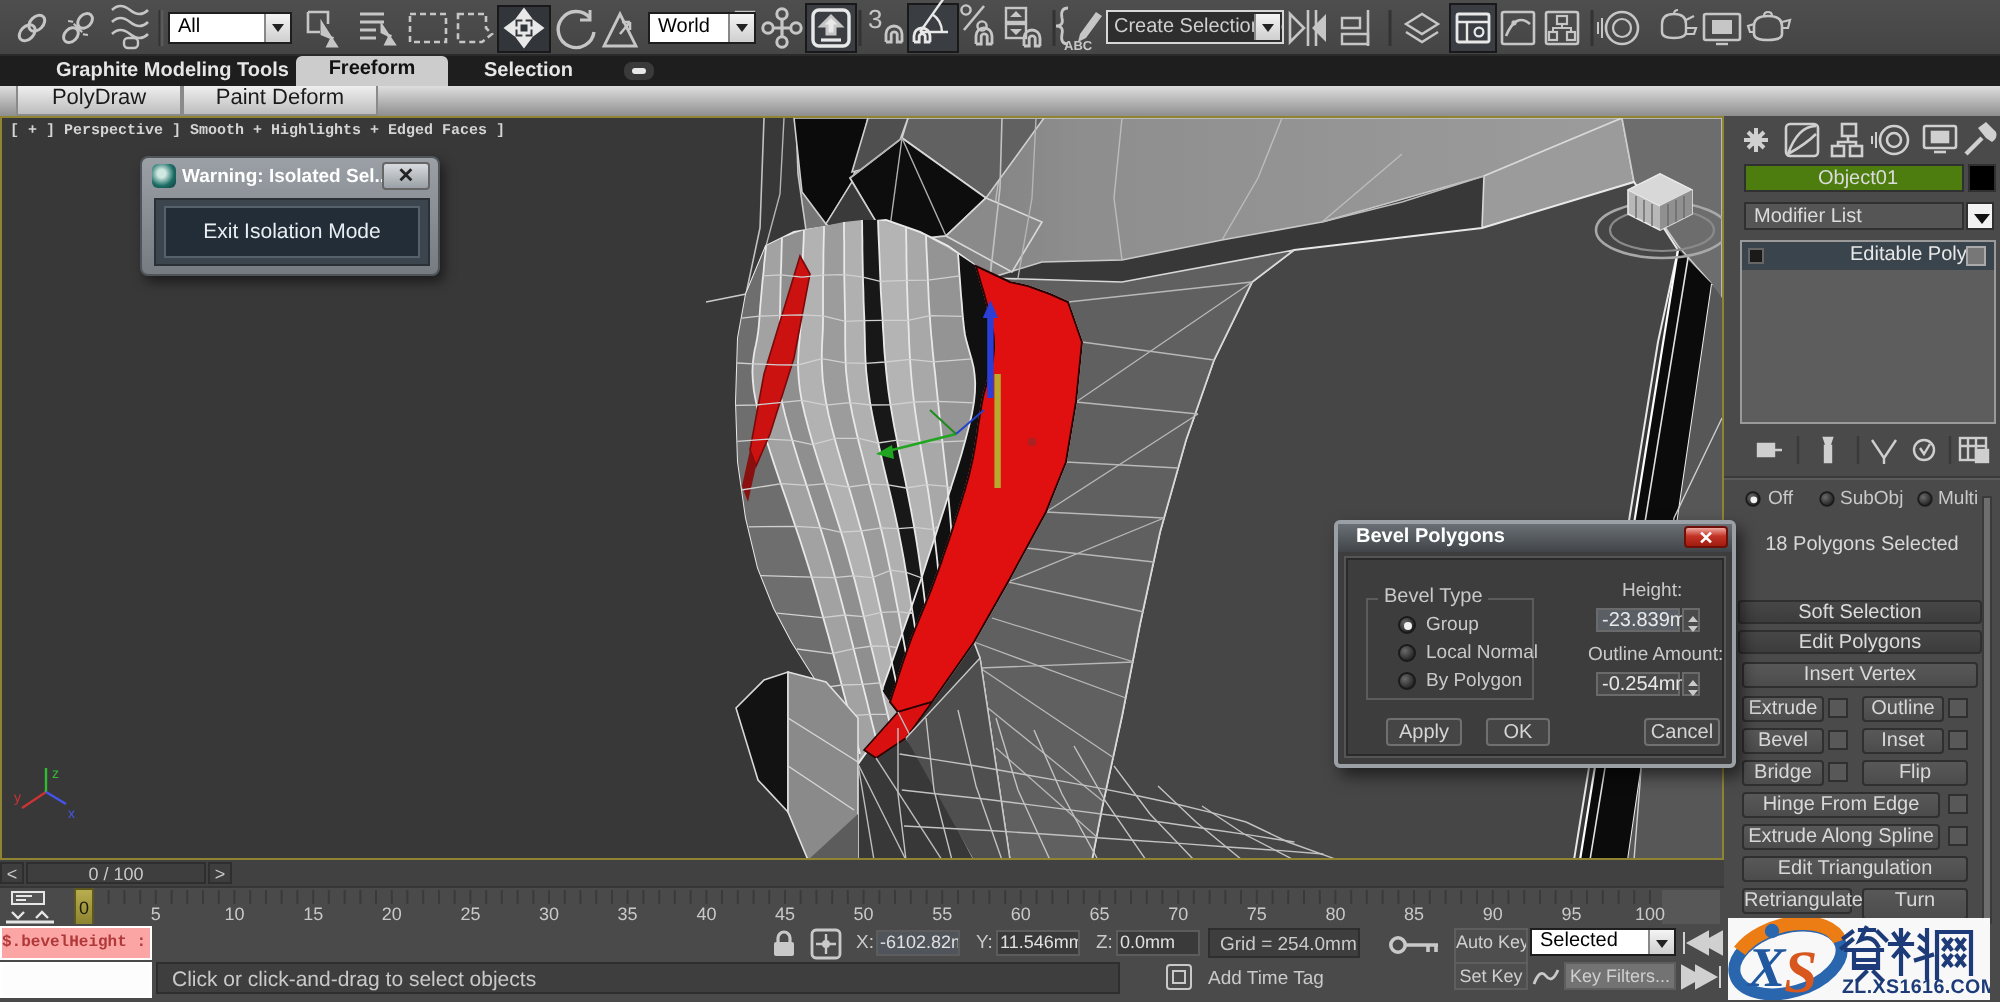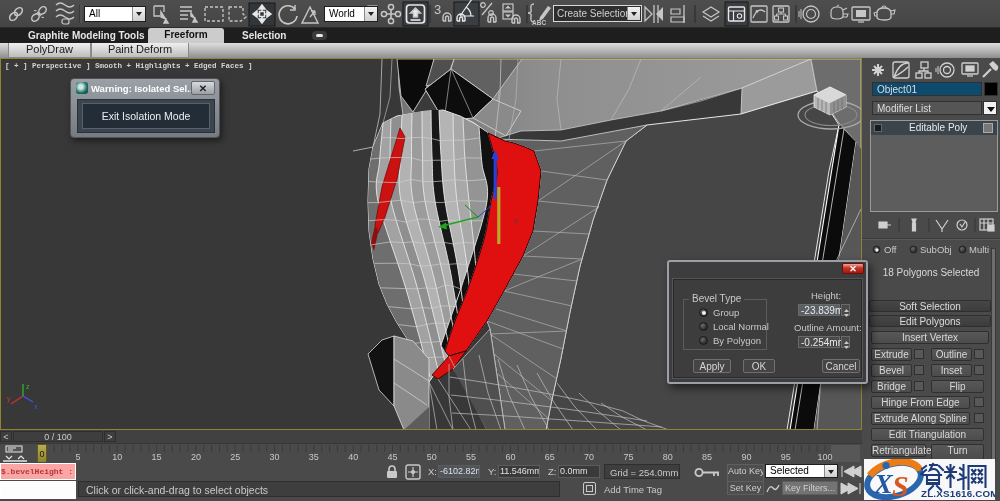--- a/index.html
+++ b/index.html
@@ -468,30 +468,30 @@
           <rect x="-8" y="-7" width="16" height="11" rx="1"></rect>
           <rect x="-4" y="-4" width="8" height="5" fill="#d0d0d0"></rect>
           <path d="M-3 6 H3"></path>
         </g>
       <g transform="translate(122,10)">
           <path d="M-7 7 L1 -1" stroke-width="2.2"></path>
           <path d="M-1 -6 L3 -9 L8 -4 Q9 -1 6 1 L3 -1 Z" fill="#d0d0d0" stroke="none"></path>
         </g>
     </g>
   </svg>
-  <div class="abs" style="left:10px; top:24px; width:110px; height:14px; background:#0c4a6e; border:1px solid #303030; color:#dcdcdc; font-size:10px; padding:1px 0 0 4px;">Object01</div>
+  <div class="abs" style="left:10px; top:24px; width:110px; height:14px; background:#4d7c0f; border:1px solid #303030; color:#dcdcdc; font-size:10px; padding:1px 0 0 4px;text-align:center;">Object01</div>
   <div class="abs" style="left:122px; top:24px; width:14px; height:14px; background:#000; border:1px solid #303030;"></div>
   <div class="abs" style="left:10px; top:43px; width:110px; height:14px; background:#555; border:1px solid #303030; color:#dcdcdc; font-size:10px; padding:1px 0 0 4px;">Modifier List</div>
   <div class="abs" style="left:121px; top:43px; width:14px; height:14px; background:#f2f2f2; border:1px solid #303030;">
     <div class="abs" style="left:3px; top:5px; border:4px solid transparent; border-top:5px solid #111;"></div>
   </div>
   <div class="abs" style="left:8px; top:62px; width:128px; height:92px; background:#5d5d5d; border:1px solid #9a9a9a;">
     <div class="abs" style="left:0; top:0; width:126px; height:14px; background:#39444c;">
       <div class="abs" style="left:3px; top:3px; width:8px; height:8px; background:#1a1a1a; border:1px solid #666;"></div>
-      <span class="abs" style="left:20px; top:1px; font-size:10px; color:#e8e8e8;padding-left:18px;">Editable Poly</span>
+      <span class="abs" style="left:36px; top:1px; font-size:10px; color:#e8e8e8;padding-left:18px;">Editable Poly</span>
       <div class="abs" style="left:112px; top:2px; width:10px; height:10px; background:#777; border:1px solid #aaa;"></div>
     </div>
   </div>
 
   <svg class="abs" style="left:8px; top:158px;" width="128" height="18" viewBox="0 0 128 18">
     <g stroke="#cfcfcf" fill="none" stroke-width="1.2">
       <g transform="translate(14,9)">
           <path d="M-5 -3 H3 V3 H-5 Z M3 0 H7" fill="#cfcfcf"></path>
         </g>
       <path d="M29 2 V16" stroke="#3a3a3a"></path>
@@ -541,20 +541,21 @@
     <div class="chk" style="left:112px; top:339px;"></div>
   <div class="pbtn" style="left:9px; top:354px; width:99px; height:13px; line-height:12px;">Extrude Along Spline</div>
     <div class="chk" style="left:112px; top:355px;"></div>
   <div class="pbtn" style="left:9px; top:370px; width:113px; height:13px; line-height:12px;">Edit Triangulation</div>
   <div class="pbtn" style="left:9px; top:386px; width:55px; height:13px; line-height:12px;">Retriangulate</div>
   <div class="pbtn" style="left:69px; top:386px; width:53px; height:16px; line-height:12px;">Turn</div>
   <div class="abs" style="left:129px; top:190px; width:5px; height:270px; background:#6e6e6e; border:1px solid #3a3a3a;"></div>
 </div>
 
 <div id="bevel">
+  <div class="tit">Bevel Polygons</div>
     <div class="x">✕</div>
   <div class="abs" style="left:4px; top:17px; width:189px; height:99px; border:1px solid #2a2a2a; box-shadow:0 0 0 1px #555;"></div>
   <div class="grp" style="left:14px; top:37px; width:84px; height:51px;"></div>
   <div class="glab" style="left:20px; top:31px;">Bevel Type</div>
   <div class="radio on" style="left:30px; top:46px;"></div>
     <div class="rlab" style="left:44px; top:45px;">Group</div>
   <div class="radio" style="left:30px; top:60px;"></div>
     <div class="rlab" style="left:44px; top:59px;">Local Normal</div>
   <div class="radio" style="left:30px; top:74px;"></div>
     <div class="rlab" style="left:44px; top:73px;">By Polygon</div>

